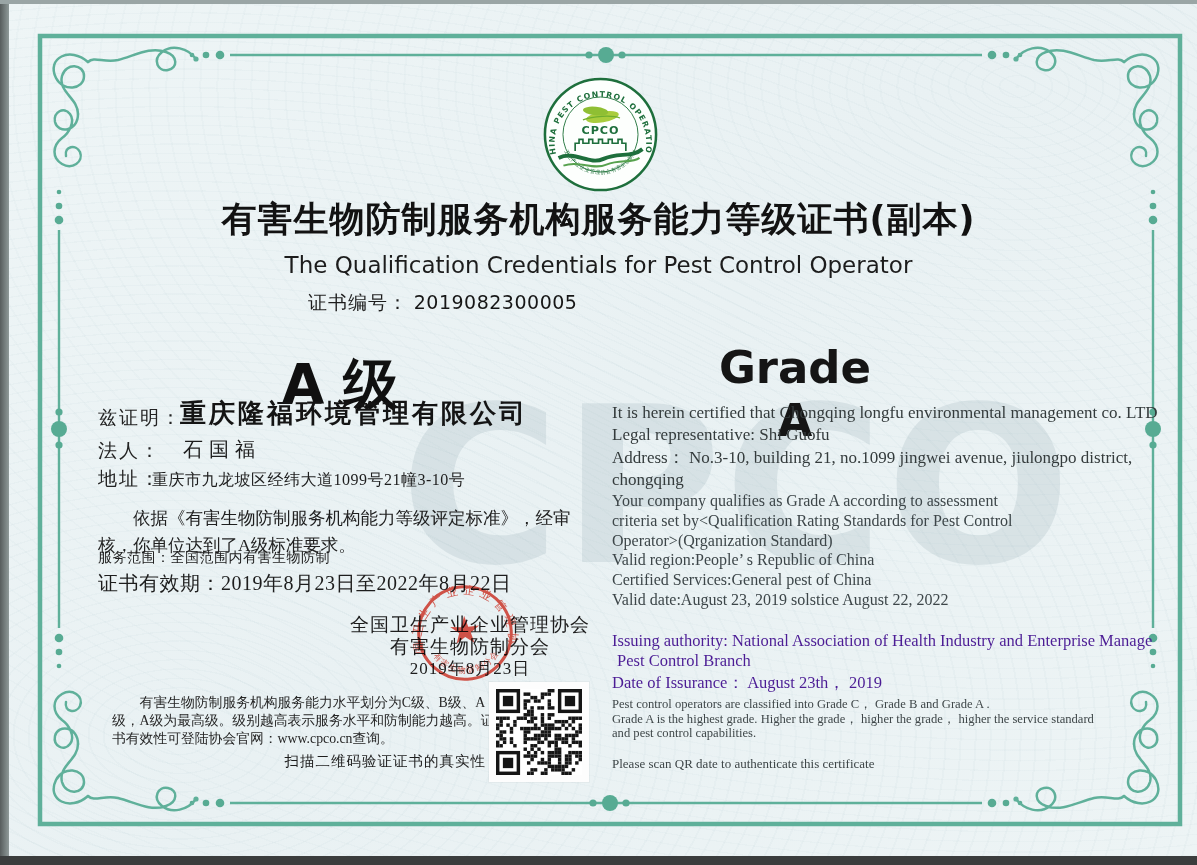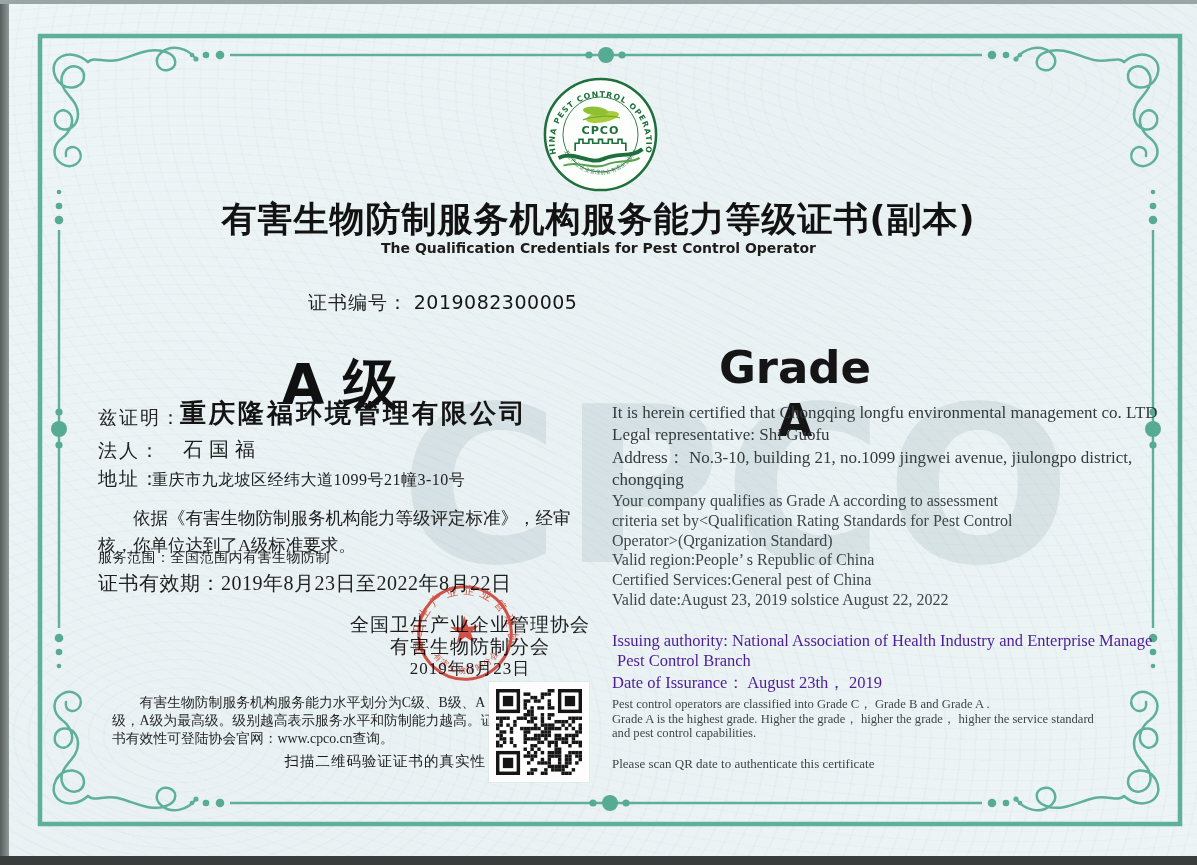--- a/index.html
+++ b/index.html
@@ -16,22 +16,22 @@
       linear-gradient(135deg,#eef5f6 0%,#e9f1f3 50%,#edf4f5 100%);}
   .watermark{position:absolute;left:400px;top:378px;font-family:"DejaVu Sans","Liberation Sans",sans-serif;
     font-size:218px;font-weight:700;letter-spacing:2px;color:#7e98a2;opacity:.17;z-index:1;line-height:1;}
   .border-svg,.content{position:absolute;inset:0;}
   .border-svg{z-index:2;}
   .content{z-index:3;}
   .abs{position:absolute;}
   .title-zh{left:0;top:196px;width:100%;text-align:center;
     font-family:"DejaVu Sans","Liberation Sans",sans-serif;font-size:35px;font-weight:700;
     letter-spacing:1px;color:#121212;}
-  .title-en{left:0;top:240px;width:100%;text-align:center;
-    font-family:"DejaVu Sans","Liberation Sans",sans-serif;font-size:14px;font-weight:700;color:#1c1c1c;}
+  .title-en{left:0;top:252px;width:100%;text-align:center;
+    font-family:"DejaVu Sans","Liberation Sans",sans-serif;font-size:23px;font-weight:400;color:#1c1c1c;}
   .certno-zh{left:308px;top:290px;font-size:19px;letter-spacing:1px;}
   .certno-en{left:633px;top:291px;font-family:"DejaVu Sans","Liberation Sans",sans-serif;font-size:17px;}
   .certno-num{font-family:"DejaVu Sans","Liberation Sans",sans-serif;font-size:19px;letter-spacing:.5px;color:#161616;}
   .grade-zh{left:235px;top:348px;width:210px;text-align:center;
     font-family:"DejaVu Sans","Liberation Sans",sans-serif;font-size:55px;font-weight:700;color:#101010;}
   .grade-en{left:695px;top:341px;width:200px;text-align:center;
     font-family:"DejaVu Sans","Liberation Sans",sans-serif;font-size:45px;font-weight:700;color:#151515;}
   .lbl{font-size:19px;letter-spacing:2px;color:#232323;}
   .company{left:180px;top:396px;font-size:26px;letter-spacing:3px;font-weight:600;color:#141414;}
   .legal-name{left:183px;top:436px;font-size:20px;letter-spacing:6px;}

